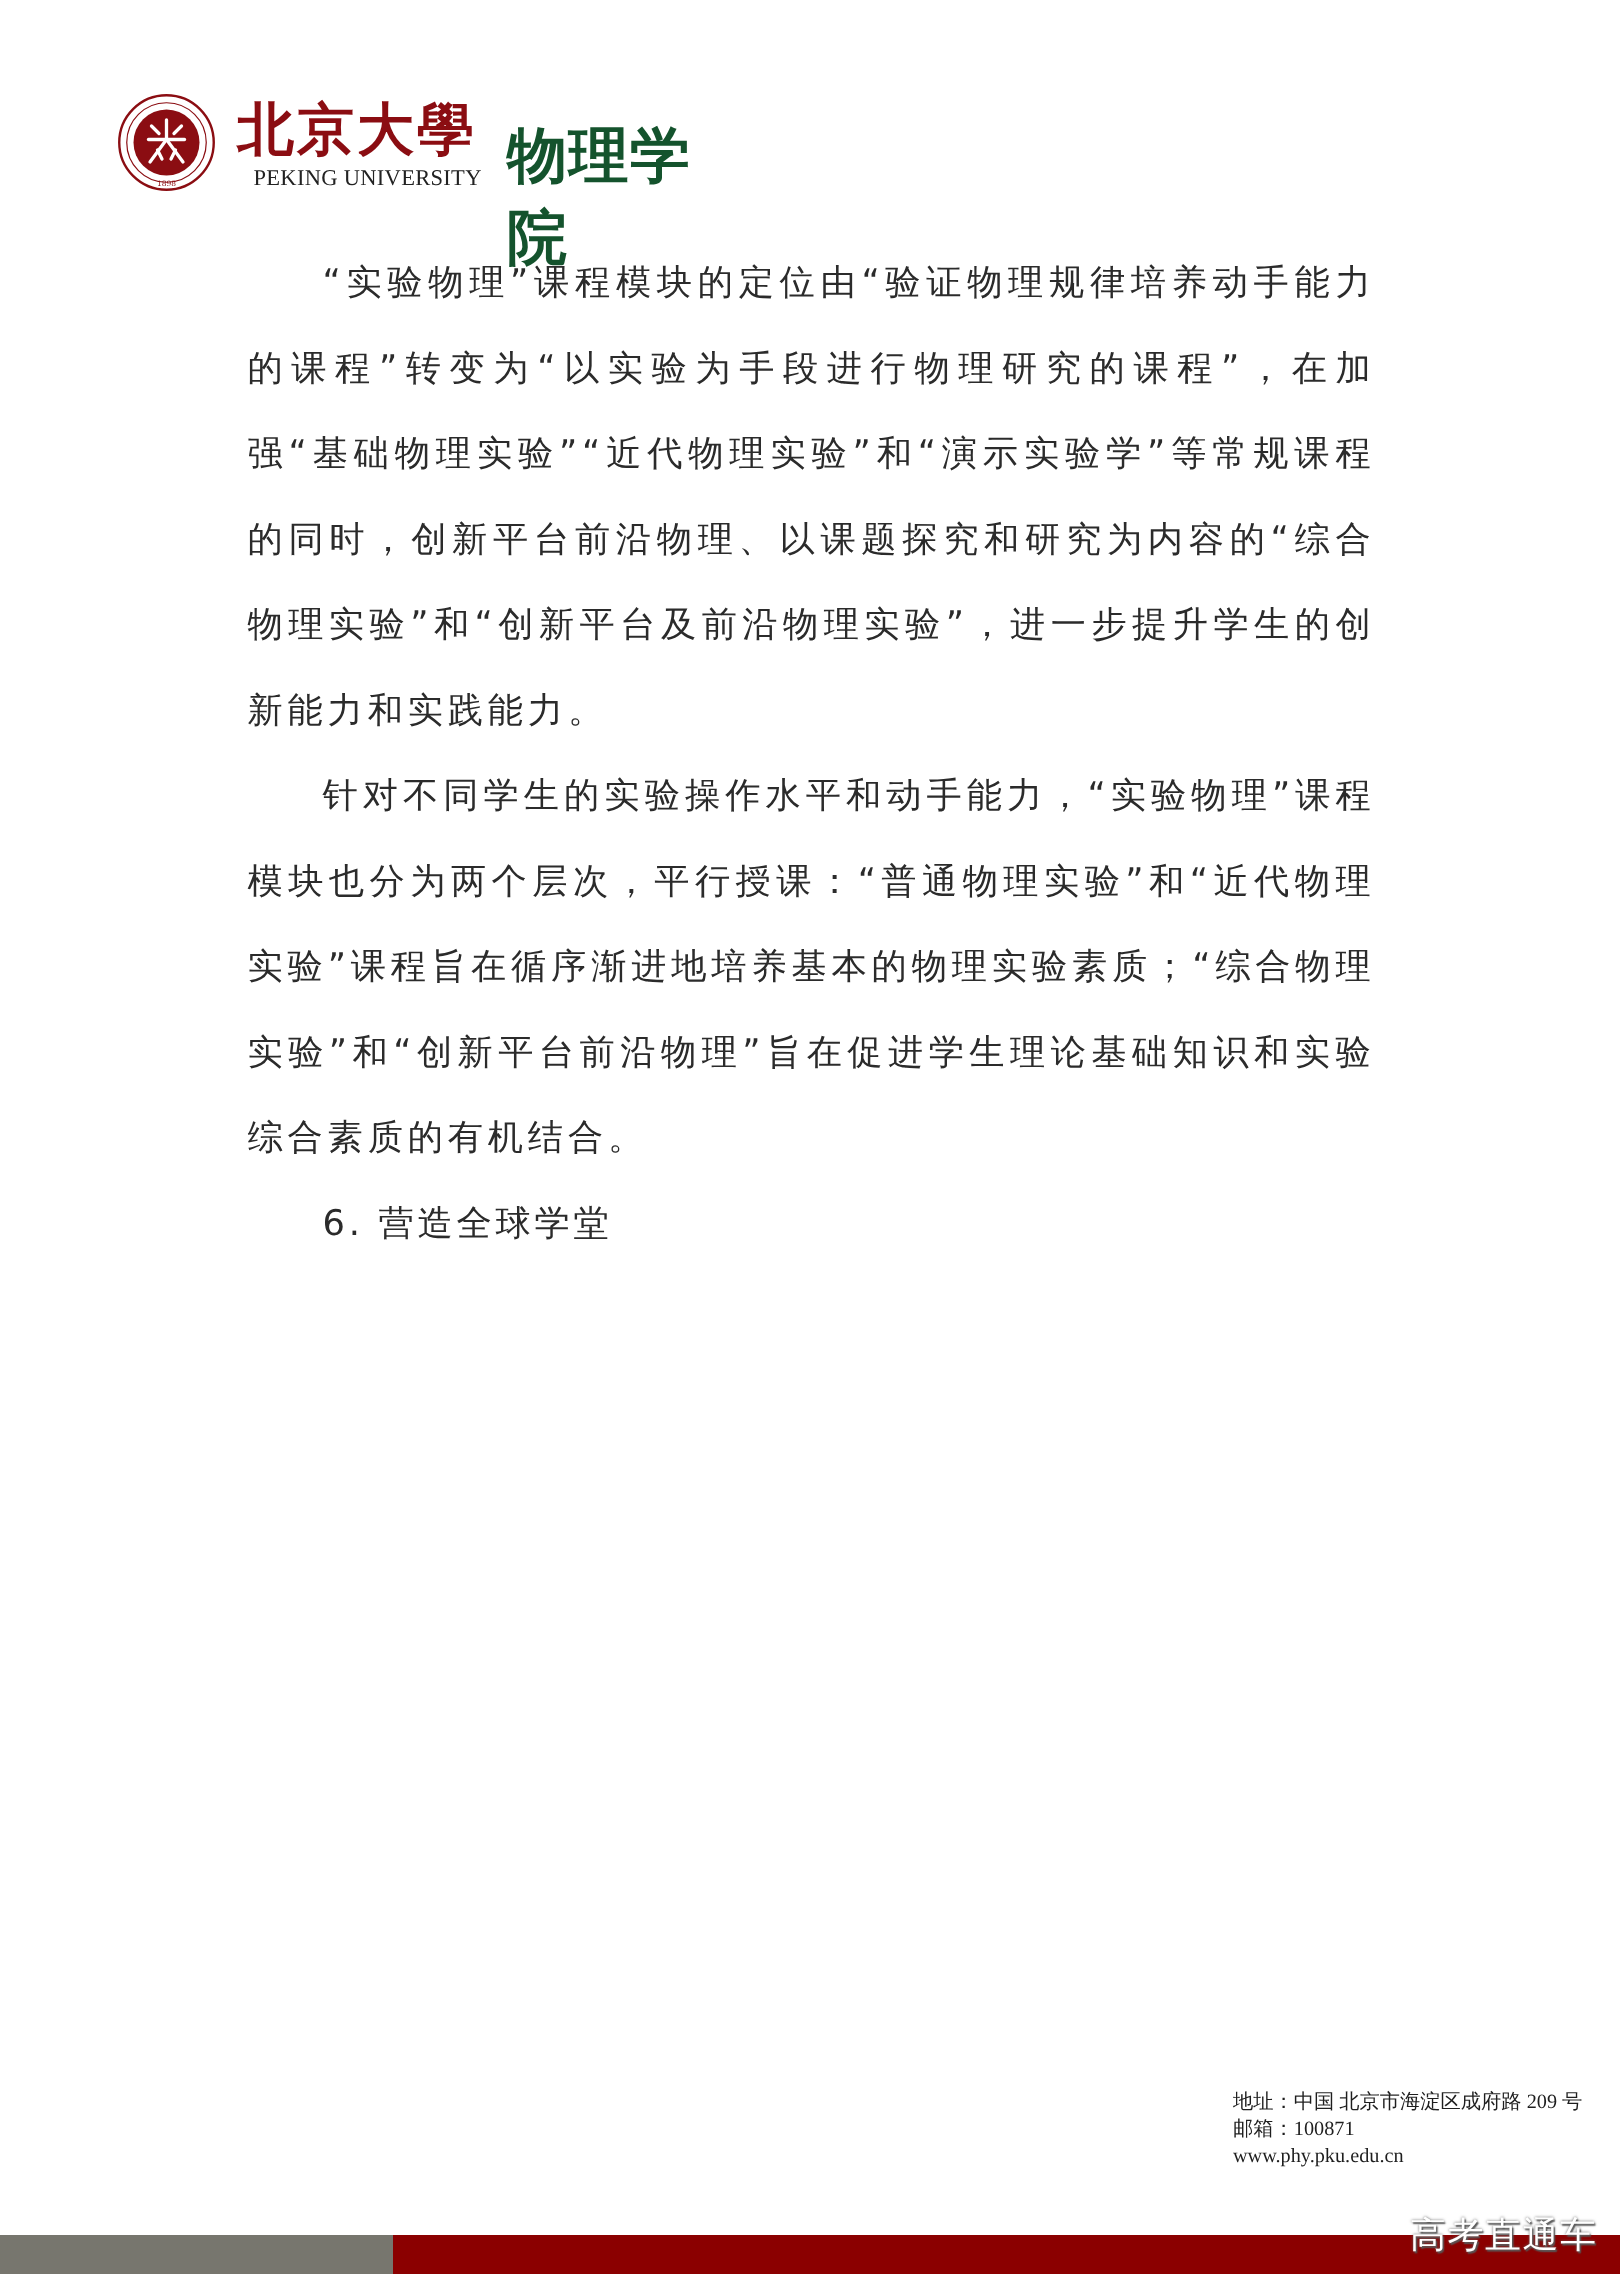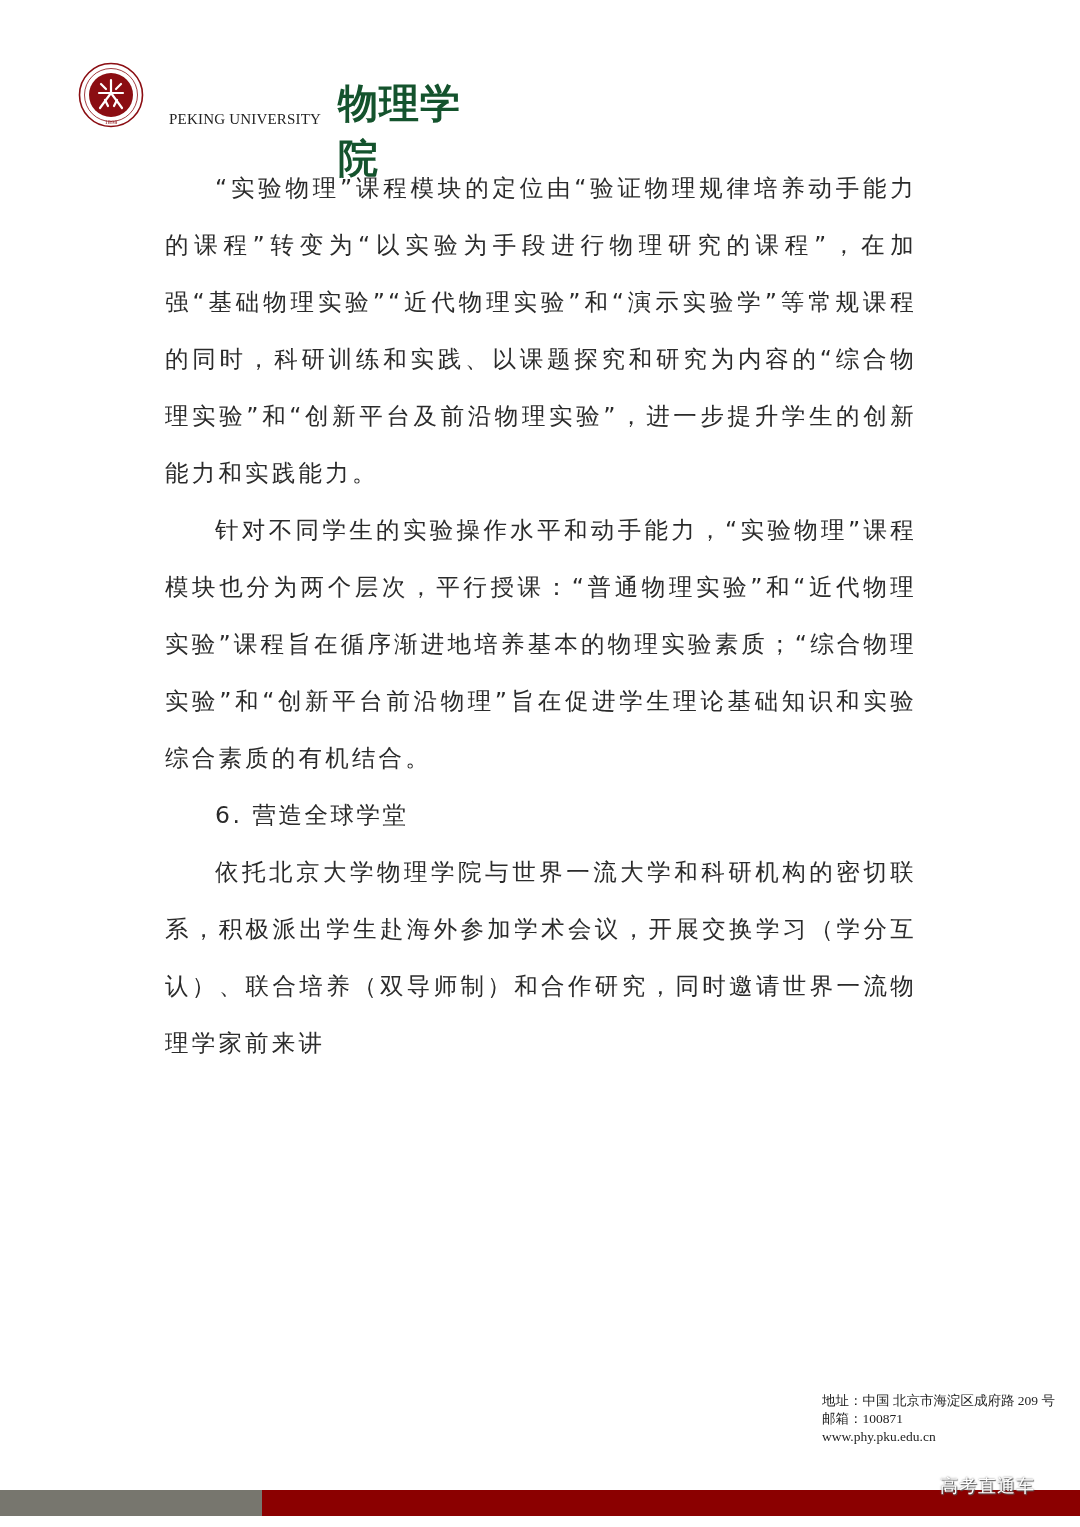--- a/index.html
+++ b/index.html
@@ -22,21 +22,21 @@
   .heading { margin: 0; font-size: 23.5px; line-height: 57px; letter-spacing: 2.5px;
              padding-left: 50px; color: #2b2b2b; }
 
   .footer-addr { position: absolute; left: 785px; top: 1392px; font-family: "Liberation Serif", serif;
                  font-size: 13.5px; line-height: 18px; color: #1e1e1e; }
   .footer-addr div { white-space: nowrap; margin-left: 37px; }
 
   .bar { position: absolute; top: 1490px; height: 26px; }
   .bar-gray { left: 0; width: 262px; background: #77766e; }
   .bar-red { left: 262px; width: 818px; background: #8b0000; }
-  .watermark { position: absolute; left: 940px; top: 1474px; font-size: 18px; color: #ffffff;
+  .watermark { position: absolute; left: 940px; top: 1474px; font-size: 24px; color: #ffffff;
                letter-spacing: 1px; text-shadow: 0 0 2px #666, 1px 1px 1px #555; }
 </style>
 </head>
 <body>
 
 <div class="header">
   <svg class="seal" viewBox="0 0 66 66">
     <circle cx="33" cy="33" r="31.5" fill="none" stroke="#8b0d12" stroke-width="1.6"></circle>
     <circle cx="33" cy="33" r="22" fill="#8b0d12"></circle>
     <circle cx="33" cy="33" r="26.5" fill="none" stroke="#8b0d12" stroke-width="0.8"></circle>
@@ -45,29 +45,29 @@
         <path d="M43 22 L38 27"></path>
       <path d="M33 18 L33 30"></path>
       <path d="M21 31 L45 31"></path>
       <path d="M33 31 L22 46"></path>
         <path d="M33 31 L44 46"></path>
       <path d="M27 38 L30 44"></path>
         <path d="M39 38 L36 44"></path>
     </g>
     <text x="33" y="62" font-size="5" text-anchor="middle" fill="#8b0d12" font-family="DejaVu Serif, serif">1898</text>
   </svg>
+  <div class="univ-cn">北京大學</div>
   <div class="univ-en">PEKING UNIVERSITY</div>
   <div class="school">物理学院</div>
 </div>
 
 <div class="content">
-  <p class="para indent">“实验物理”课程模块的定位由“验证物理规律培养动手能力的课程”转变为“以实验为手段进行物理研究的课程”，在加强“基础物理实验”“近代物理实验”和“演示实验学”等常规课程的同时，科研训练和实践、以课题探究和研究为内容的“综合物理实验”和“创新平台及前沿物理实验”，进一步提升学生的创新能力和实践能力。</p>
+  <p class="para indent">“实验物理”课程模块的定位由“验证物理规律培养动手能力的课程”转变为“以实验为手段进行物理研究的课程”，在加强“基础物理实验”“近代物理实验”和“演示实验学”等常规课程的同时，创新平台前沿物理、以课题探究和研究为内容的“综合物理实验”和“创新平台及前沿物理实验”，进一步提升学生的创新能力和实践能力。</p>
   <p class="para indent">针对不同学生的实验操作水平和动手能力，“实验物理”课程模块也分为两个层次，平行授课：“普通物理实验”和“近代物理实验”课程旨在循序渐进地培养基本的物理实验素质；“综合物理实验”和“创新平台前沿物理”旨在促进学生理论基础知识和实验综合素质的有机结合。</p>
   <p class="heading">6. 营造全球学堂</p>
-  <p class="para indent">依托北京大学物理学院与世界一流大学和科研机构的密切联系，积极派出学生赴海外参加学术会议，开展交换学习（学分互认）、联合培养（双导师制）和合作研究，同时邀请世界一流物理学家前来讲</p>
 </div>
 
 <div class="footer-addr">
   <div>地址：中国  北京市海淀区成府路 209 号</div>
   <div>邮箱：100871</div>
   <div>www.phy.pku.edu.cn</div>
 </div>
 
 <div class="bar bar-gray"></div>
 <div class="bar bar-red"></div>

